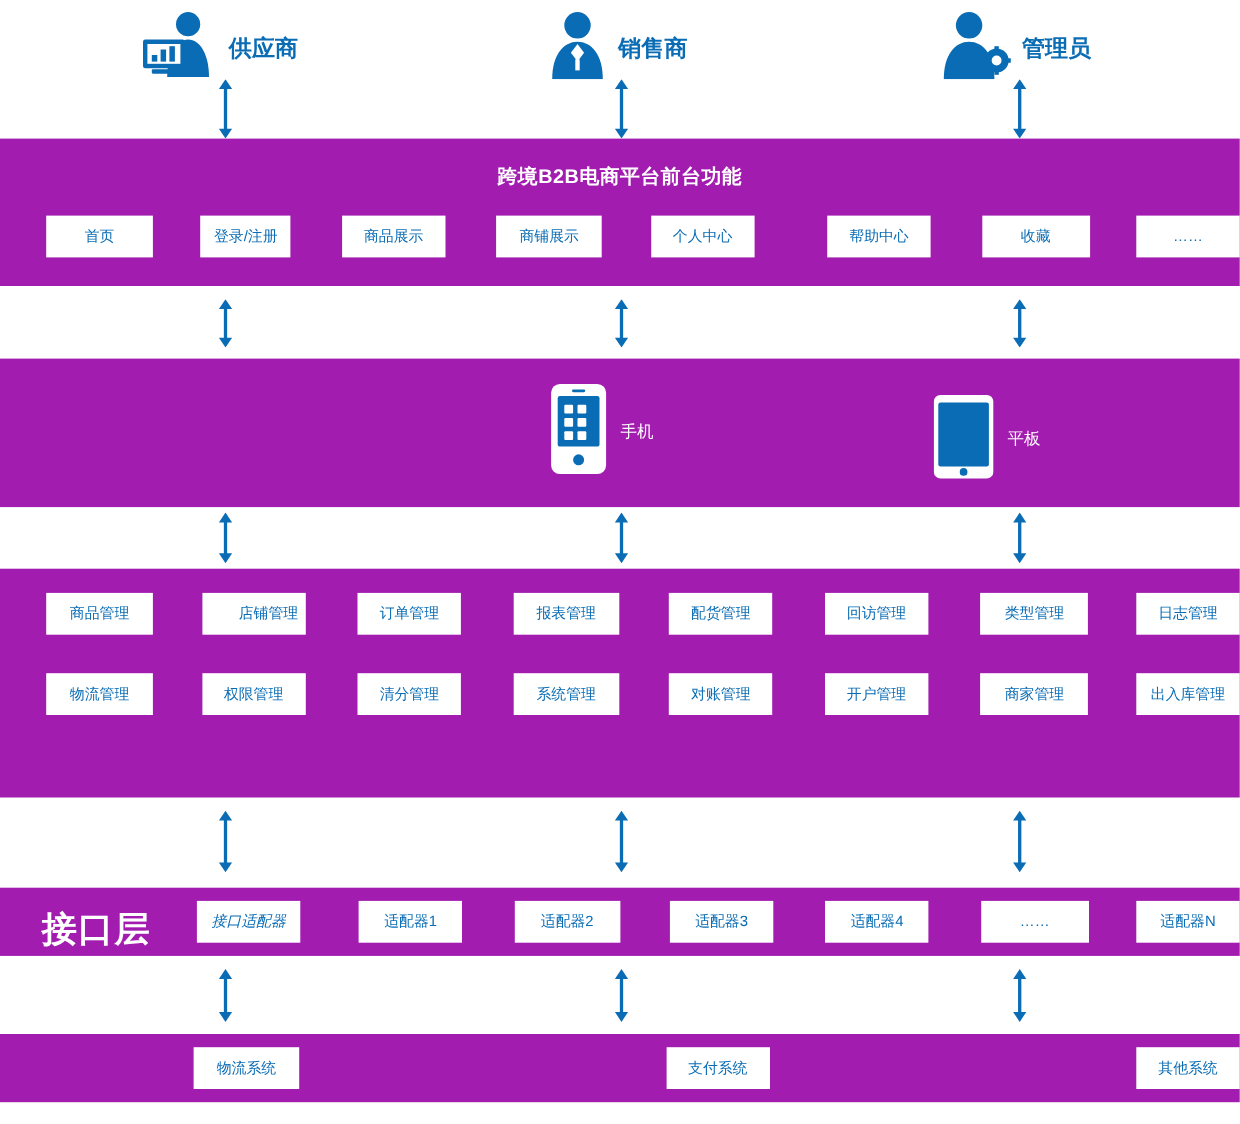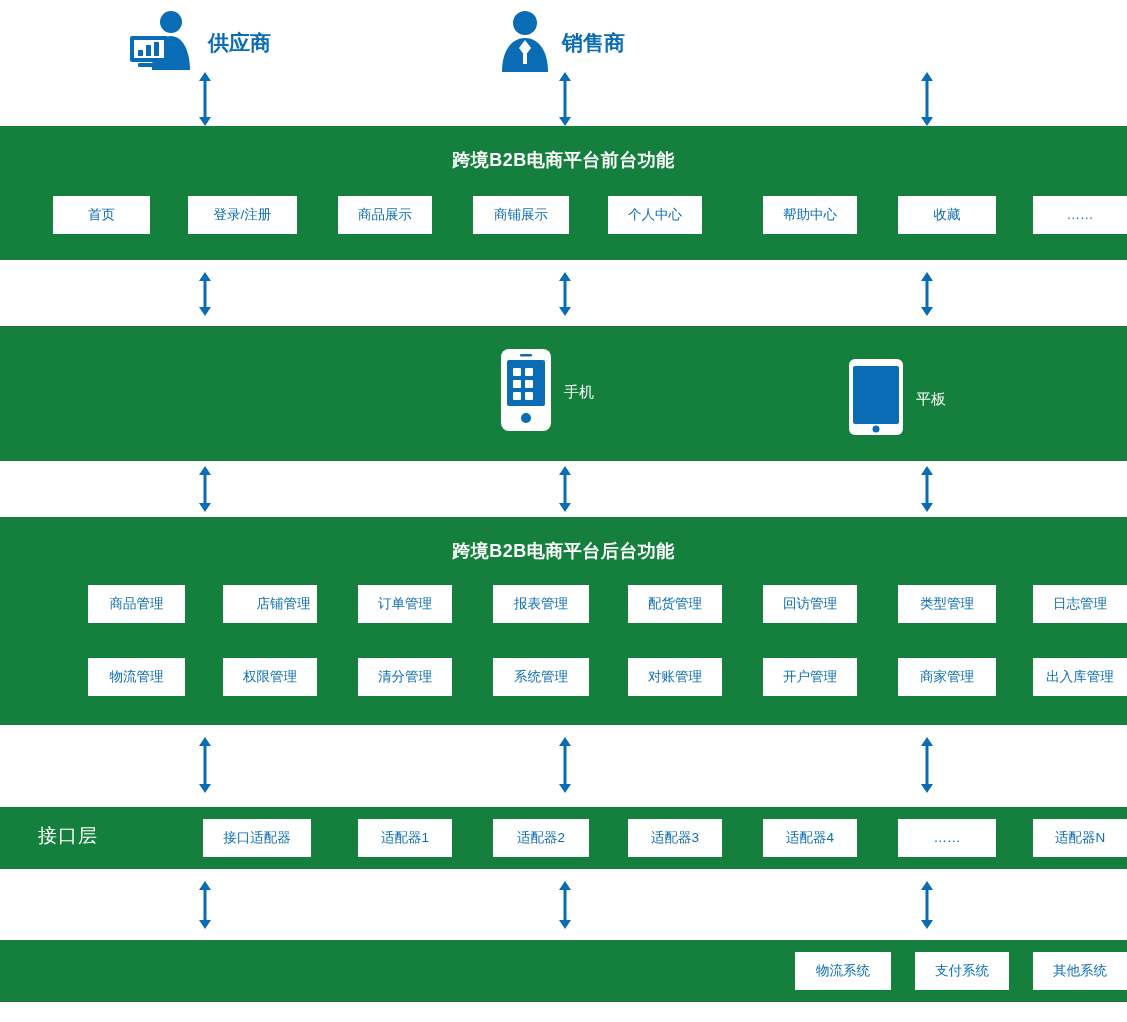--- a/index.html
+++ b/index.html
@@ -18,35 +18,35 @@
     position: relative;
     width: 1127px;
     height: 1022px;
   }
 
   
   .band {
     position: absolute;
     left: 0;
     width: 1127px;
-    background: #15803d;
+    background: #a21caf;
     box-sizing: border-box;
   }
   .band-title {
     text-align: center;
     color: #ffffff;
     font-size: 18px;
     font-weight: bold;
     letter-spacing: 0.5px;
   }
 
   
   .chip-row {
     display: flex;
-    justify-content: flex-end;
+    justify-content: space-between;
     align-items: center;
   }
   .chip {
     background: #ffffff;
     color: #0a6cb4;
     font-size: 13.5px;
     height: 38px;
     line-height: 38px;
     text-align: center;
     box-sizing: border-box;
@@ -92,22 +92,22 @@
   .device-label {
     color: #ffffff;
     font-size: 15px;
     white-space: nowrap;
   }
 
   
   .iface-label {
     position: absolute;
     color: #ffffff;
-    font-size: 19px;
-    font-weight: normal;
+    font-size: 32px;
+    font-weight: bold;
     letter-spacing: 1px;
   }
 </style>
 </head>
 <body>
 
 <div id="page">
 
   <div class="actors">
 
@@ -136,20 +136,39 @@
             <circle cx="27" cy="13" r="12"></circle>
             <path d="M4 62 C4 40 14 28 27 28 C40 28 50 40 50 62 Z"></path>
             <path d="M27 30 L33 38 L27 46 L21 38 Z" fill="#ffffff"></path>
             <rect x="25" y="44" width="4" height="10" fill="#ffffff"></rect>
           </g>
         </svg>
       </span>
       <span class="actor-label">销售商</span>
     </div>
 
+    <div class="actor" style="left:855px; top:10px;">
+      <span>
+        <svg width="64" height="62" viewBox="0 0 64 62">
+          <g fill="#0a6cb4">
+            <circle cx="26" cy="13" r="12"></circle>
+            <path d="M3 62 C3 40 13 28 26 28 C39 28 49 40 49 62 Z"></path>
+            <g transform="translate(40,34)">
+              <circle cx="11" cy="11" r="11"></circle>
+              <circle cx="11" cy="11" r="4.5" fill="#ffffff"></circle>
+              <rect x="9" y="-2" width="4" height="5"></rect>
+              <rect x="9" y="19" width="4" height="5"></rect>
+              <rect x="-2" y="9" width="5" height="4"></rect>
+              <rect x="19" y="9" width="5" height="4"></rect>
+            </g>
+          </g>
+        </svg>
+      </span>
+      <span class="actor-label">管理员</span>
+    </div>
   </div>
 
   <div class="arrow" style="left:198px; top:72px;">
     <svg width="14" height="54" viewBox="0 0 14 54">
         <g fill="#0a6cb4">
           <rect x="5.5" y="7" width="3" height="40"></rect>
           <path d="M7 0 L13 9 L1 9 Z"></path>
           <path d="M7 54 L13 45 L1 45 Z"></path>
         </g>
       </svg>
@@ -170,21 +189,21 @@
           <path d="M7 0 L13 9 L1 9 Z"></path>
           <path d="M7 54 L13 45 L1 45 Z"></path>
         </g>
       </svg>
   </div>
 
   <div class="band" style="top:126px; height:134px;">
     <div class="band-title" style="margin-top:22px;">跨境B2B电商平台前台功能</div>
     <div class="chip-row" style="margin-top:24px; padding-left:42px;">
       <div class="chip" style="width:97px; margin-right:38px;">首页</div>
-      <div class="chip" style="width:109px; margin-right:41px;">登录/注册</div>
+      <div class="chip" style="width:82px; margin-right:41px;">登录/注册</div>
       <div class="chip" style="width:94px; margin-right:41px;">商品展示</div>
       <div class="chip" style="width:96px; margin-right:39px;">商铺展示</div>
       <div class="chip" style="width:94px; margin-right:61px;">个人中心</div>
       <div class="chip" style="width:94px; margin-right:41px;">帮助中心</div>
       <div class="chip" style="width:98px; margin-right:37px;">收藏</div>
       <div class="chip" style="width:94px;">……</div>
     </div>
   </div>
 
   <div class="arrow" style="left:198px; top:272px;">
@@ -276,21 +295,20 @@
     <svg width="14" height="46" viewBox="0 0 14 46">
         <g fill="#0a6cb4">
           <rect x="5.5" y="7" width="3" height="32"></rect>
           <path d="M7 0 L13 9 L1 9 Z"></path>
           <path d="M7 46 L13 37 L1 37 Z"></path>
         </g>
       </svg>
   </div>
 
   <div class="band" style="top:517px; height:208px;">
-    <div class="band-title" style="margin-top:22px;">跨境B2B电商平台后台功能</div>
 
     <div class="chip-row" style="margin-top:22px; padding-left:42px;">
       <div class="chip" style="width:97px; margin-right:38px;">商品管理</div>
       <div class="chip" style="width:94px; margin-right:41px;padding-left:27px;">店铺管理</div>
       <div class="chip" style="width:94px; margin-right:41px;">订单管理</div>
       <div class="chip" style="width:96px; margin-right:39px;">报表管理</div>
       <div class="chip" style="width:94px; margin-right:41px;">配货管理</div>
       <div class="chip" style="width:94px; margin-right:41px;">回访管理</div>
       <div class="chip" style="width:98px; margin-right:37px;">类型管理</div>
       <div class="chip" style="width:94px;">日志管理</div>
@@ -332,21 +350,21 @@
           <rect x="5.5" y="7" width="3" height="42"></rect>
           <path d="M7 0 L13 9 L1 9 Z"></path>
           <path d="M7 56 L13 47 L1 47 Z"></path>
         </g>
       </svg>
   </div>
 
   <div class="band" style="top:807px; height:62px;">
     <div class="iface-label" style="left:38px; top:16px;">接口层</div>
     <div class="chip-row" style="padding-left:179px; padding-top:12px;">
-      <div class="chip" style="width:108px; margin-right:47px;">接口适配器</div>
+      <div class="chip" style="width:94px; margin-right:47px;font-style:italic;">接口适配器</div>
       <div class="chip" style="width:94px; margin-right:41px;">适配器1</div>
       <div class="chip" style="width:96px; margin-right:39px;">适配器2</div>
       <div class="chip" style="width:94px; margin-right:41px;">适配器3</div>
       <div class="chip" style="width:94px; margin-right:41px;">适配器4</div>
       <div class="chip" style="width:98px; margin-right:37px;">……</div>
       <div class="chip" style="width:94px;">适配器N</div>
     </div>
   </div>
 
   <div class="arrow" style="left:198px; top:881px;">

